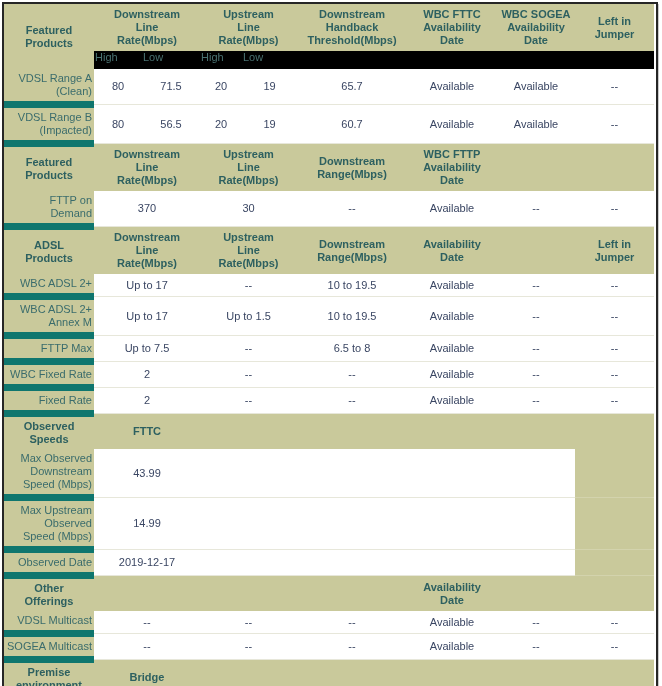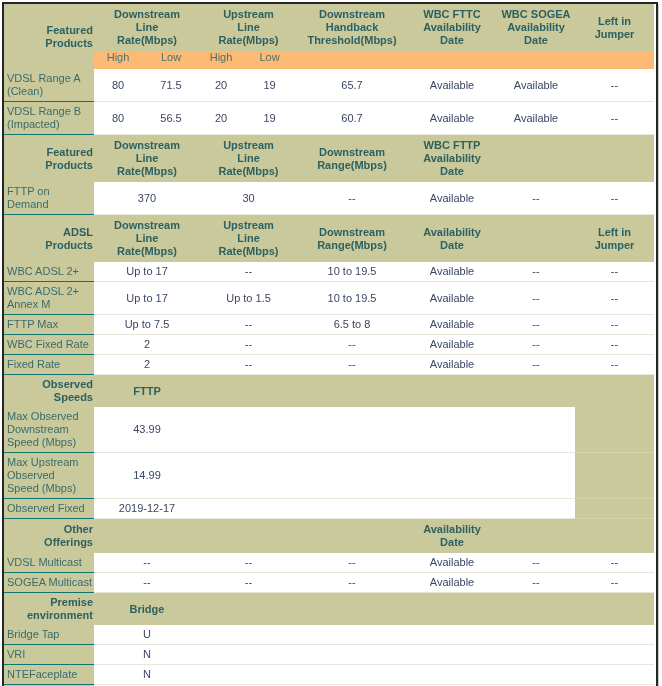--- a/index.html
+++ b/index.html
@@ -29,37 +29,36 @@
     color:#2d6060;
     font-weight:bold;
     text-align:center;
     padding:4px 1px;
   }
   
   .sl{
     background:#c9c99b;
     color:#2d6060;
     font-weight:bold;
-    text-align:right;
+    text-align:center;
     padding:3px 1px;
   }
   
   .sh{
-    background:#fdba74;
+    background:#000000;
     color:#4a7272;
-    text-align:center;
     padding:0 1px 5px 1px;
   }
   
   .rl{
     background:#c9c99b;
     color:#3a6c6c;
-    text-align:left;
+    text-align:right;
     padding:3px 2px 3px 3px;
-    border-bottom:1px solid #0f766e;
+    border-bottom:7px solid #0f766e;
   }
   
   .v{
     background:#ffffff;
     color:#3a4663;
     text-align:center;
     padding:3px 1px;
     border-bottom:1px solid #e7e7da;
   }
   
@@ -223,41 +222,41 @@
           <td class="v" colspan="2">2</td>
           <td class="v" colspan="2">--</td>
           <td class="v" colspan="1">--</td>
           <td class="v" colspan="1">Available</td>
           <td class="v" colspan="1">--</td>
           <td class="v" colspan="1">--</td>
         </tr>
         <tr>
           <td class="sl">Observed
 Speeds</td>
-          <td class="h" colspan="2">FTTP</td>
+          <td class="h" colspan="2">FTTC</td>
           <td class="h" colspan="6"></td>
         </tr>
         <tr>
           <td class="rl">Max Observed
 Downstream
 Speed (Mbps)</td>
           <td class="v" colspan="2">43.99</td>
           <td class="v" colspan="5"></td>
           <td class="k" colspan="1"></td>
         </tr>
         <tr>
           <td class="rl">Max Upstream
 Observed
 Speed (Mbps)</td>
           <td class="v" colspan="2">14.99</td>
           <td class="v" colspan="5"></td>
           <td class="k" colspan="1"></td>
         </tr>
         <tr>
-          <td class="rl">Observed Fixed</td>
+          <td class="rl">Observed Date</td>
           <td class="v" colspan="2">2019-12-17</td>
           <td class="v" colspan="5"></td>
           <td class="k" colspan="1"></td>
         </tr>
         <tr>
           <td class="sl">Other
 Offerings</td>
           <td class="h" colspan="2"></td>
           <td class="h" colspan="2"></td>
           <td class="h" colspan="1"></td>

